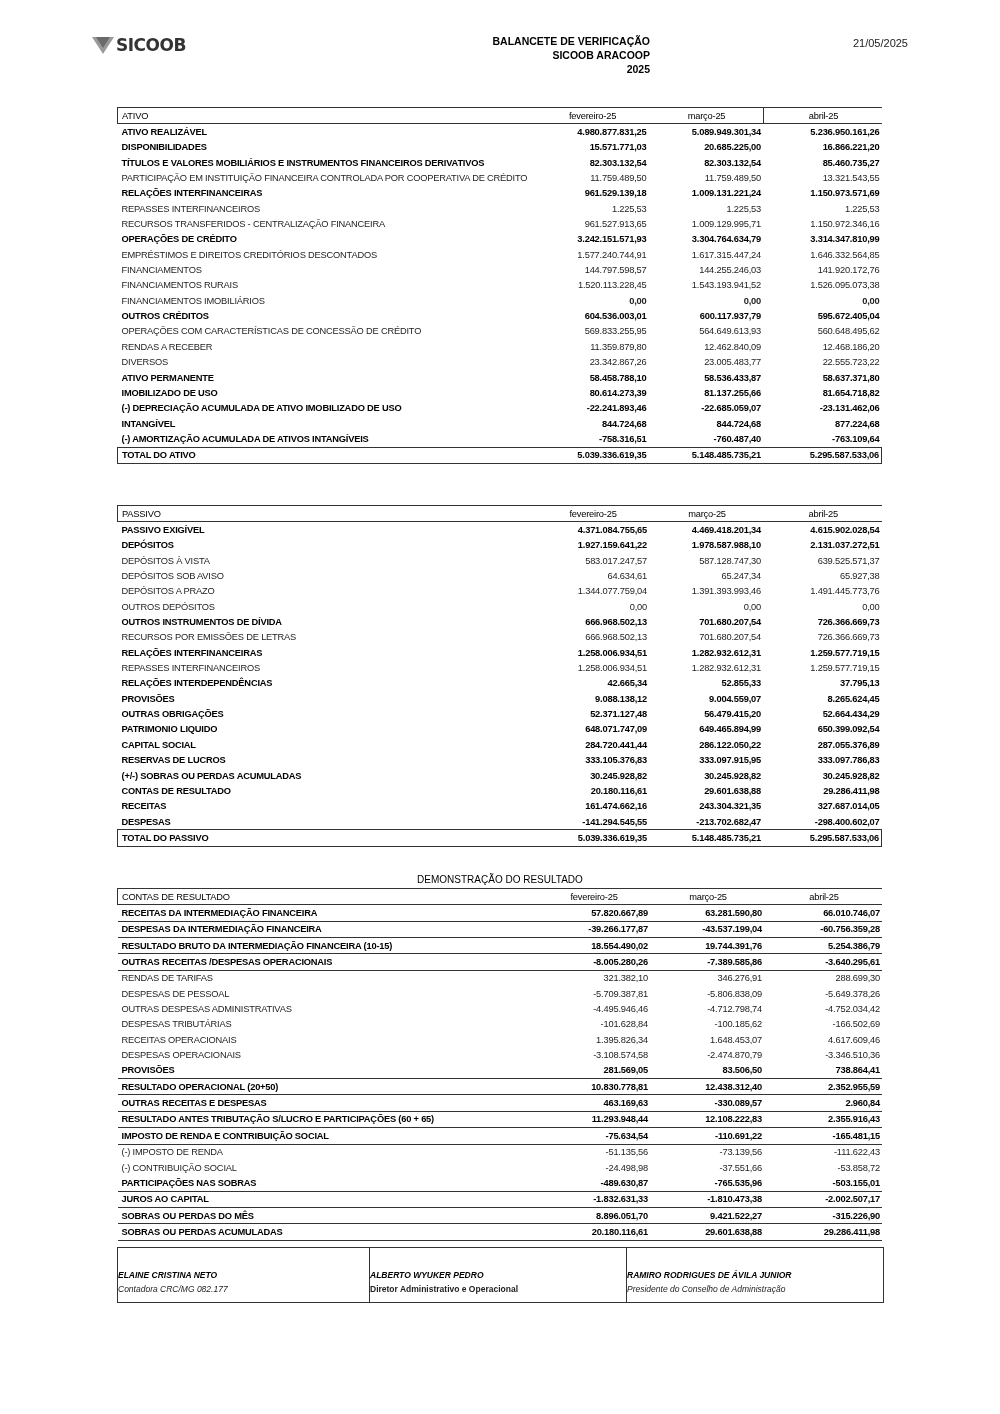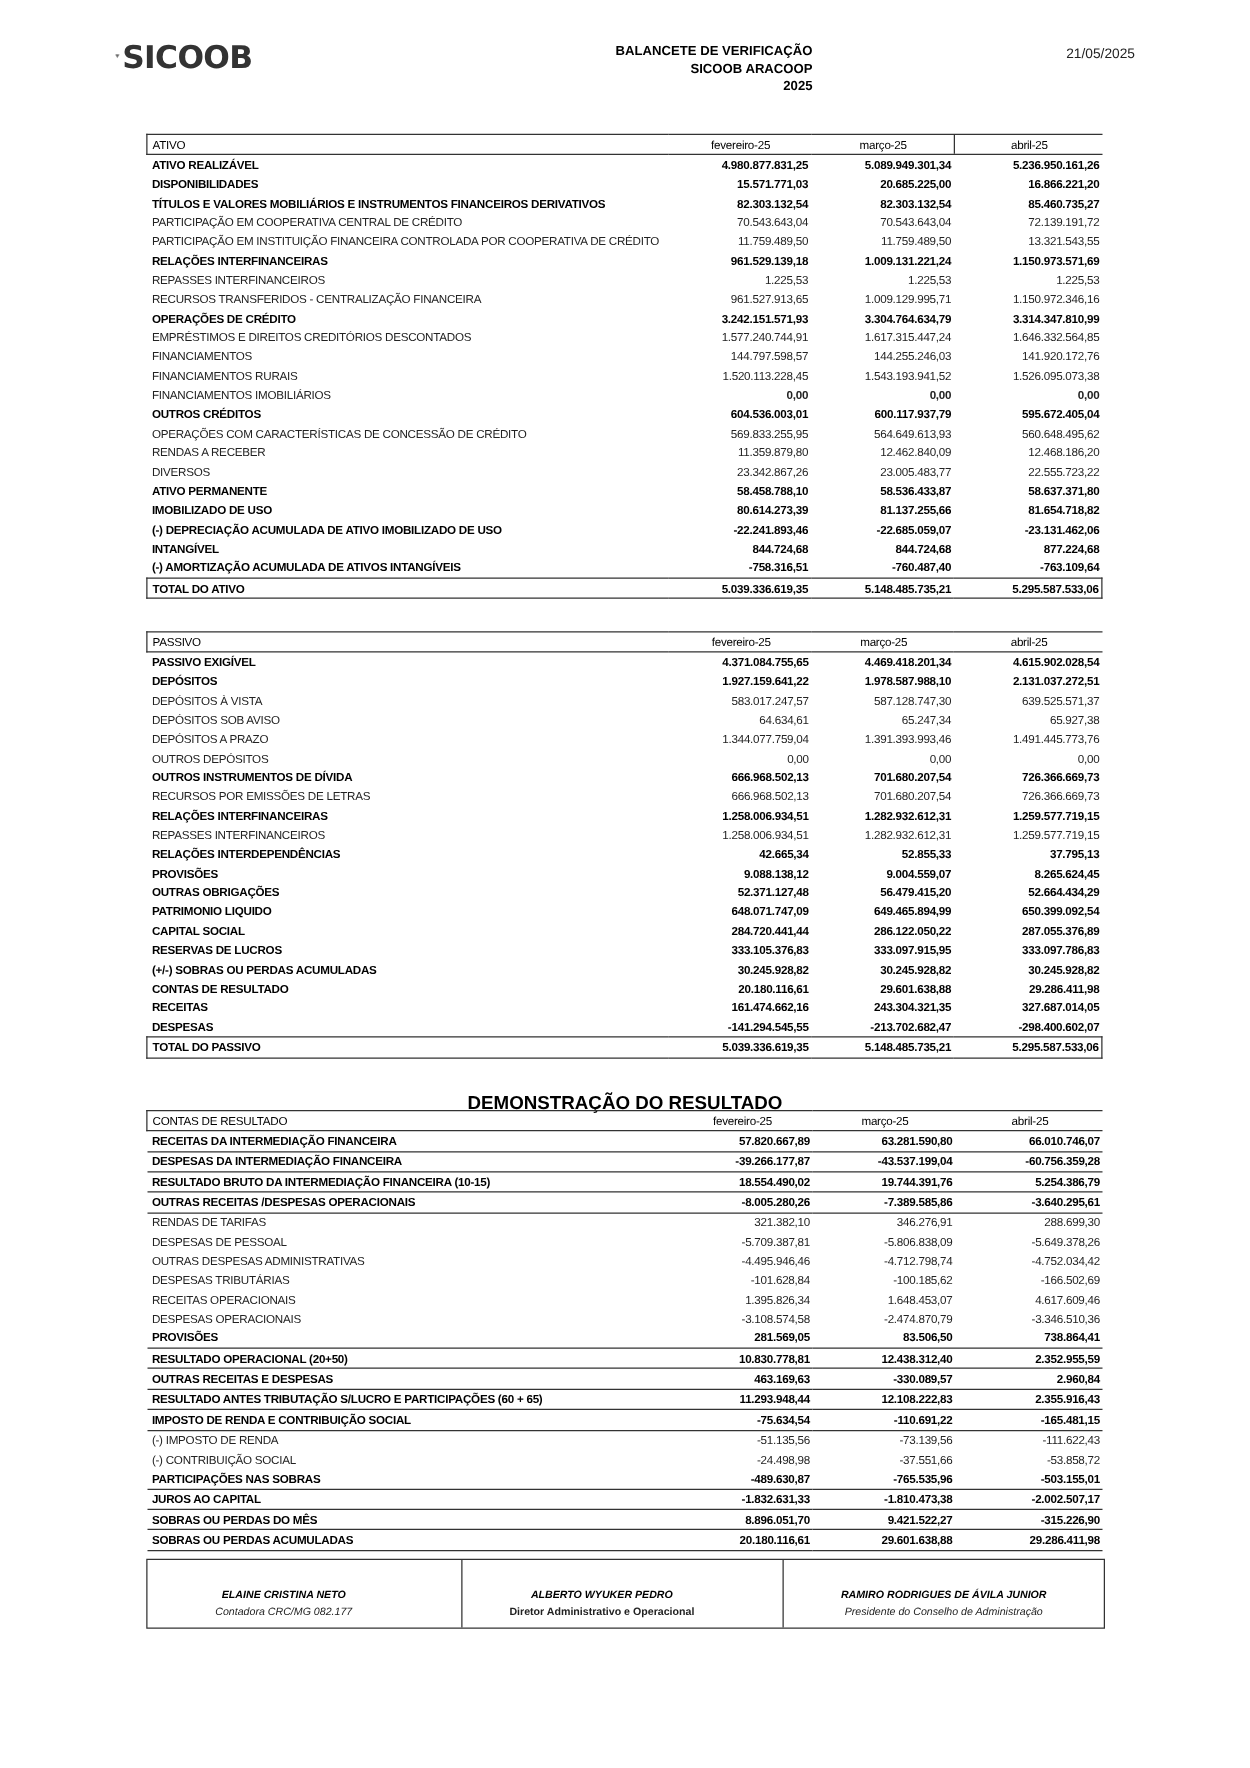--- a/index.html
+++ b/index.html
@@ -1,41 +1,41 @@
 <!DOCTYPE html>
 <html><head>
 <meta charset="utf-8">
 <style>
   html, body { margin: 0; padding: 0; background: #ffffff; }
   body { width: 1000px; height: 1414px; position: relative; font-family: "Liberation Sans", sans-serif; color: #000; overflow: hidden; }
   .logo { position: absolute; left: 92px; top: 32px; width: 110px; height: 26px; display: flex; align-items: center; }
   .logo svg { width: 22px; height: 22px; margin-right: 2px; }
-  .logo-text { font-family: "DejaVu Sans", sans-serif; font-weight: bold; font-size: 25px; color: #333; letter-spacing: -0.5px; }
+  .logo-text { font-family: "DejaVu Sans", sans-serif; font-weight: bold; font-size: 17px; color: #333; letter-spacing: -0.5px; }
   .title-block { position: absolute; left: 350px; top: 34px; width: 300px; text-align: right; font-size: 10.5px; font-weight: bold; line-height: 14px; }
   .date { position: absolute; right: 92px; top: 37px; font-size: 11px; color: #222; }
 
   table.fin { position: absolute; left: 117px; width: 765px; border-collapse: collapse; font-size: 9.3px; letter-spacing: -0.2px; }
   table.fin td { padding: 0 2px 0 4px; height: 15.35px; white-space: nowrap; }
   table.fin td.num { text-align: right; width: 108px; }
   table.fin td.num.c3 { width: 112px; }
   table.fin tr.head td { border-top: 1.5px solid #333; border-bottom: 1.5px solid #333; font-weight: normal; }
   table.fin tr.head td.hc { text-align: center; }
   table.fin tr.head td:first-child { border-left: 1.5px solid #333; }
   table.fin tr.head td.sep { border-left: 1px solid #333; }
   table.fin tr.b td { font-weight: bold; }
   table.fin tr.n td { font-weight: normal; color: #222; }
   table.fin tr.total td { border: 1.5px solid #333; border-left: none; border-right: none; font-weight: bold; }
   table.fin tr.total td:first-child { border-left: 1.5px solid #333; }
   table.fin tr.total td:last-child { border-right: 1.5px solid #333; text-align: right; }
   table.fin tr.ul td { border-bottom: 1.5px solid #333; }
 
-  .dre-title { position: absolute; left: 350px; top: 874px; width: 300px; text-align: center; font-size: 15px; font-weight: bold; }
+  .dre-title { position: absolute; left: 350px; top: 874px; width: 300px; text-align: center; font-size: 10px; font-weight: normal; }
 
   .signatures { position: absolute; left: 117px; top: 1247px; width: 765px; height: 54px; border: 1px solid #333; display: flex; }
-  .sig { display: flex; flex-direction: column; justify-content: flex-end; align-items: center; padding-bottom: 6px; font-size: 8.5px; line-height: 14px; }
+  .sig { display: flex; flex-direction: column; justify-content: flex-end; padding-bottom: 6px; font-size: 8.5px; line-height: 14px; }
   .sig + .sig { border-left: 1px solid #333; margin-left: 33px; }
   .sig .name { font-weight: bold; font-style: italic; }
   .sig .role { font-style: italic; color: #222; }
   .sig .role.upright { font-style: normal; font-weight: bold; }
 </style>
 </head>
 <body>
 
 <div class="logo">
   <svg viewBox="0 0 22 22">
@@ -69,26 +69,20 @@
         <td>DISPONIBILIDADES</td>
         <td class="num">15.571.771,03</td>
         <td class="num">20.685.225,00</td>
         <td class="num c3">16.866.221,20</td>
       </tr>
       <tr class="b">
         <td>TÍTULOS E VALORES MOBILIÁRIOS E INSTRUMENTOS FINANCEIROS DERIVATIVOS</td>
         <td class="num">82.303.132,54</td>
         <td class="num">82.303.132,54</td>
         <td class="num c3">85.460.735,27</td>
-      </tr>
-      <tr class="n">
-        <td>PARTICIPAÇÃO EM COOPERATIVA CENTRAL DE CRÉDITO</td>
-        <td class="num">70.543.643,04</td>
-        <td class="num">70.543.643,04</td>
-        <td class="num c3">72.139.191,72</td>
       </tr>
       <tr class="n">
         <td>PARTICIPAÇÃO EM INSTITUIÇÃO FINANCEIRA CONTROLADA POR COOPERATIVA DE CRÉDITO</td>
         <td class="num">11.759.489,50</td>
         <td class="num">11.759.489,50</td>
         <td class="num c3">13.321.543,55</td>
       </tr>
       <tr class="b">
         <td>RELAÇÕES INTERFINANCEIRAS</td>
         <td class="num">961.529.139,18</td>

